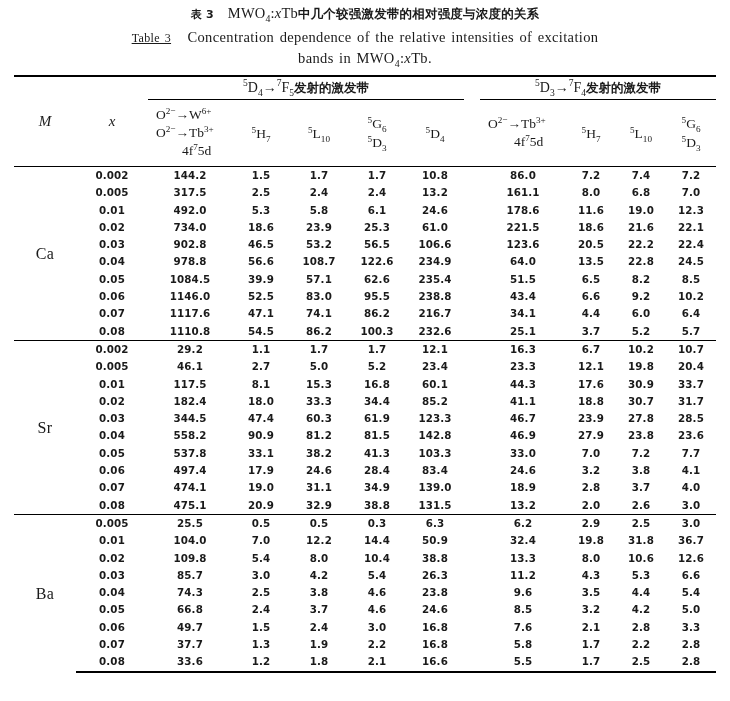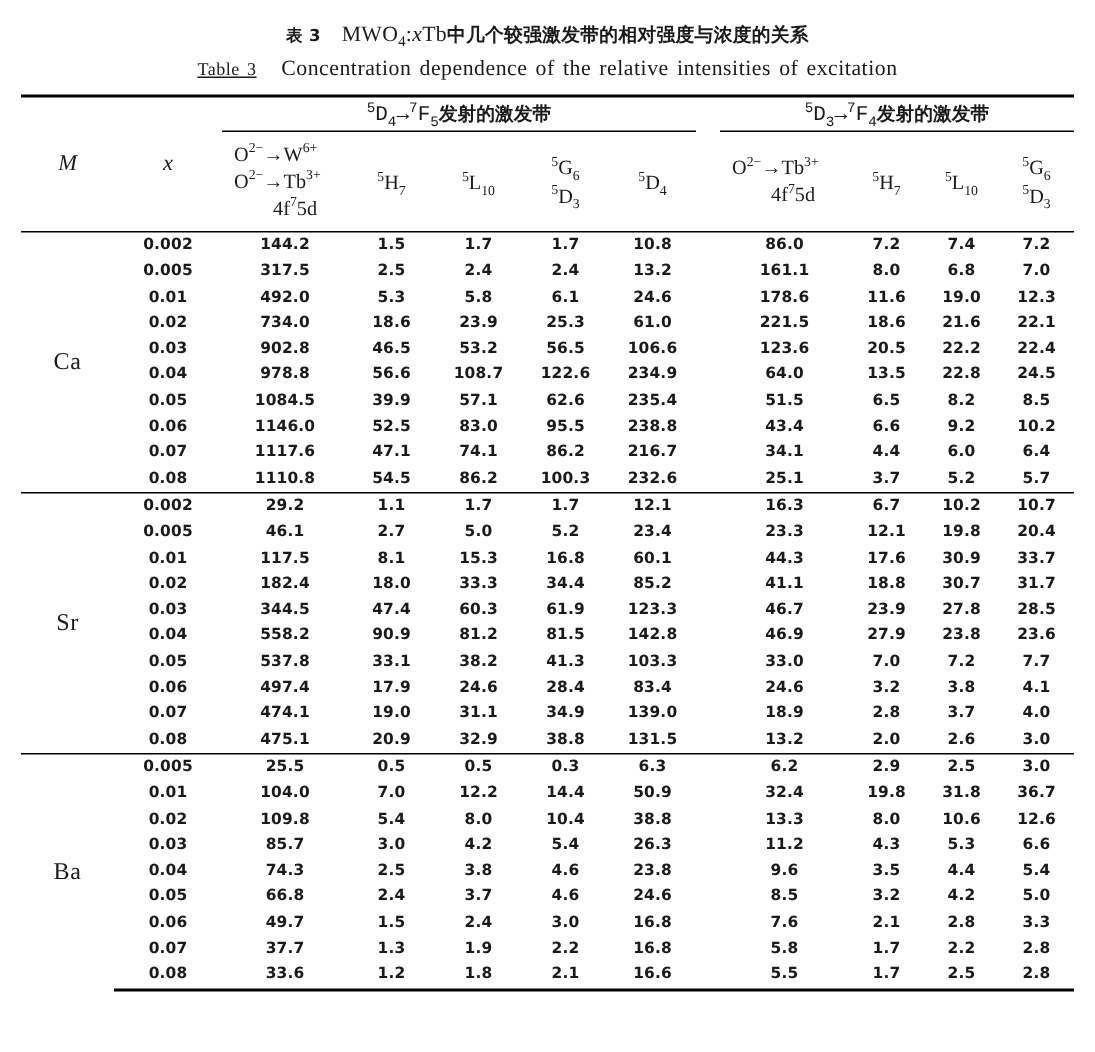--- a/index.html
+++ b/index.html
@@ -11,21 +11,21 @@
     width: 730px;
     height: 701px;
     font-family: "Liberation Serif", "DejaVu Serif", serif;
     color: #1a1a1a;
     position: relative;
     overflow: hidden;
   }
 
   
   .titles {
-    padding-top: 13px;
+    padding-top: 4px;
     text-align: center;
   }
   .title-cn {
     font-family: "DejaVu Sans", sans-serif;
     font-size: 12.5px;
     font-weight: 700;
     letter-spacing: 0.2px;
     line-height: 19px;
     white-space: nowrap;
   }
@@ -69,21 +69,21 @@
     padding: 0;
   }
   .grp-title {
     font-size: 12.5px;
     padding: 3px 0 2px 0;
     font-family: "DejaVu Sans", sans-serif;
     font-weight: 700;
     white-space: nowrap;
   }
   .grp-title .term {
-    font-family: Liberation Mono, monospace;
+    font-family: Liberation Serif, serif;
     font-weight: 400;
     font-size: 14px;
   }
   .grp-underline { border-bottom: 1.1px solid #000; }
 
   .col-head {
     font-size: 13.5px;
     padding: 6px 2px 6px 2px;
     vertical-align: middle;
     white-space: nowrap;
@@ -143,20 +143,21 @@
 </style>
 </head>
 <body>
 
 <div class="titles">
   <div class="title-cn">
     <span class="tbl-no">表 3</span><span class="formula"><span>MWO</span><sub>4</sub>:<i>x</i>Tb</span><span>中几个较强激发带的相对强度与浓度的关系</span>
   </div>
   <div class="title-en">
     <span class="tbl-no">Table 3</span>&nbsp;&nbsp;&nbsp;<span>Concentration dependence of the relative intensities of excitation</span>
+    <span class="title-en-l2"><span>bands in</span>&nbsp;<span>MWO</span><sub>4</sub>:<i>x</i>Tb.</span>
   </div>
 </div>
 
 <div class="table-wrap">
 <table class="maintable">
   <colgroup>
     <col class="c-m">
         <col class="c-x">
     <col class="c-a1">
         <col class="c-a2">

